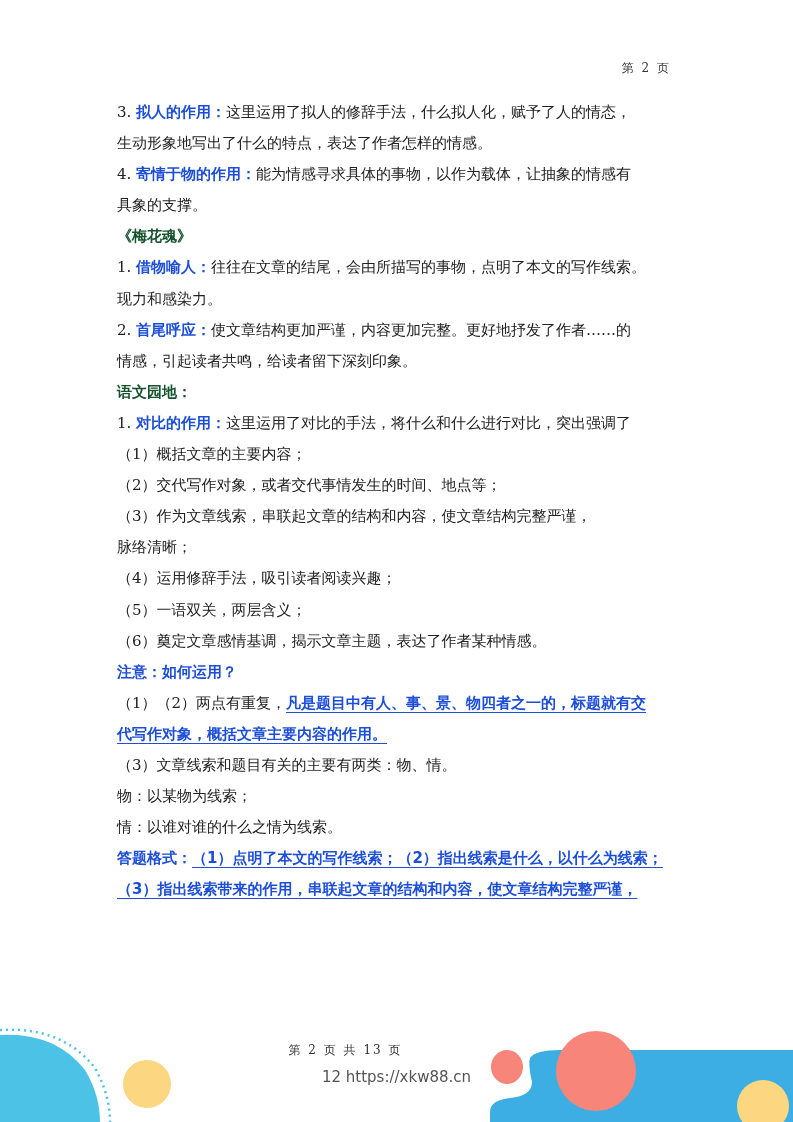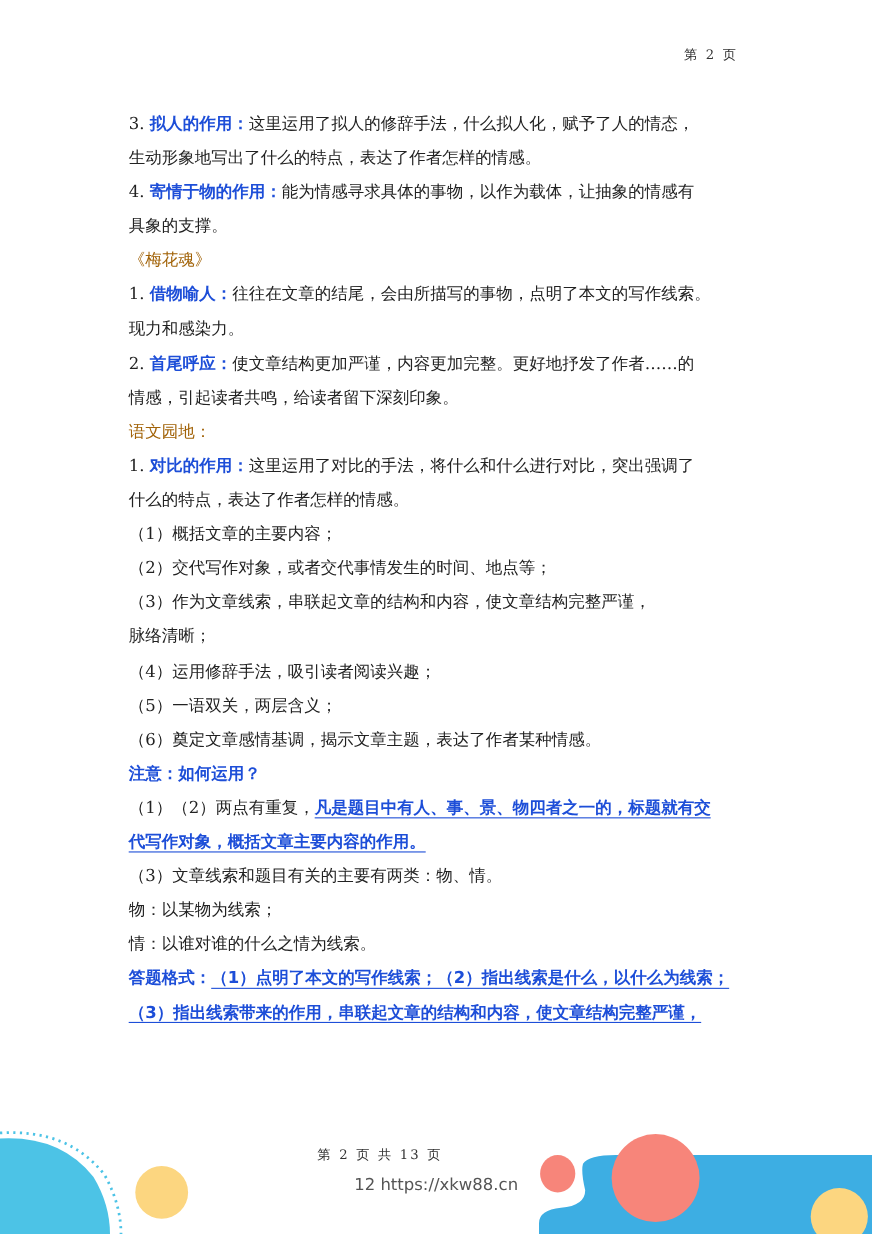--- a/index.html
+++ b/index.html
@@ -3,30 +3,30 @@
 <meta charset="utf-8">
 <style>
   html, body { margin: 0; padding: 0; }
   body {
     width: 793px; height: 1122px; position: relative; overflow: hidden;
     background: #ffffff;
     font-family: "DejaVu Serif", "Liberation Serif", serif;
     color: #222;
   }
   .page-header {
-    position: absolute; top: 42px; right: 122px;
+    position: absolute; top: 60px; right: 122px;
     font-size: 12px; color: #333; letter-spacing: 2px;
   }
   .content {
     position: absolute; left: 117px; top: 97px; width: 560px;
     font-size: 15px; line-height: 31.1px;
   }
   .line { white-space: nowrap; height: 31.1px; overflow: visible; }
   .b { font-weight: bold; font-family: "DejaVu Sans", "Liberation Sans", sans-serif; color:#1d4ed8; }
-  .red { color: #a16207; font-weight: normal; font-family: "DejaVu Sans", "Liberation Sans", sans-serif; }
+  .red { color: #14532d; font-weight: bold; font-family: "DejaVu Sans", "Liberation Sans", sans-serif; }
   .u { text-decoration: underline; text-underline-offset: 4px; }
   .footer-pages {
     position: absolute; top: 1042px; left: 0; width: 691px; text-align: center;
     font-size: 12px; color: #333; letter-spacing: 2px;
   }
   .footer-url {
     position: absolute; top: 1068px; left: 0; width: 793px; text-align: center;
     font-family: "DejaVu Sans", "Liberation Sans", sans-serif;
     font-size: 15px; color: #555;
   }
@@ -42,21 +42,20 @@
     <div class="line"><span>生动形象地写出了什么的特点，表达了作者怎样的情感。</span></div>
     <div class="line"><span>4. </span><span class="b">寄情于物的作用：</span><span>能为情感寻求具体的事物，以作为载体，让抽象的情感有</span></div>
     <div class="line"><span>具象的支撑。</span></div>
     <div class="line"><span class="red">《梅花魂》</span></div>
     <div class="line"><span>1. </span><span class="b">借物喻人：</span><span>往往在文章的结尾，会由所描写的事物，点明了本文的写作线索。</span></div>
     <div class="line"><span>现力和感染力。</span></div>
     <div class="line"><span>2. </span><span class="b">首尾呼应：</span><span>使文章结构更加严谨，内容更加完整。更好地抒发了作者……的</span></div>
     <div class="line"><span>情感，引起读者共鸣，给读者留下深刻印象。</span></div>
     <div class="line"><span class="red">语文园地：</span></div>
     <div class="line"><span>1. </span><span class="b">对比的作用：</span><span>这里运用了对比的手法，将什么和什么进行对比，突出强调了</span></div>
-    <div class="line"><span>什么的特点，表达了作者怎样的情感。</span></div>
     <div class="line"><span>（1）概括文章的主要内容；</span></div>
     <div class="line"><span>（2）交代写作对象，或者交代事情发生的时间、地点等；</span></div>
     <div class="line"><span>（3）作为文章线索，串联起文章的结构和内容，使文章结构完整严谨，</span></div>
     <div class="line"><span>脉络清晰；</span></div>
     <div class="line"><span>（4）运用修辞手法，吸引读者阅读兴趣；</span></div>
     <div class="line"><span>（5）一语双关，两层含义；</span></div>
     <div class="line"><span>（6）奠定文章感情基调，揭示文章主题，表达了作者某种情感。</span></div>
     <div class="line"><span class="b">注意：如何运用？</span></div>
     <div class="line"><span>（1）（2）两点有重复，</span><span class="b u">凡是题目中有人、事、景、物四者之一的，标题就有交</span></div>
     <div class="line"><span class="b u">代写作对象，概括文章主要内容的作用。</span></div>

